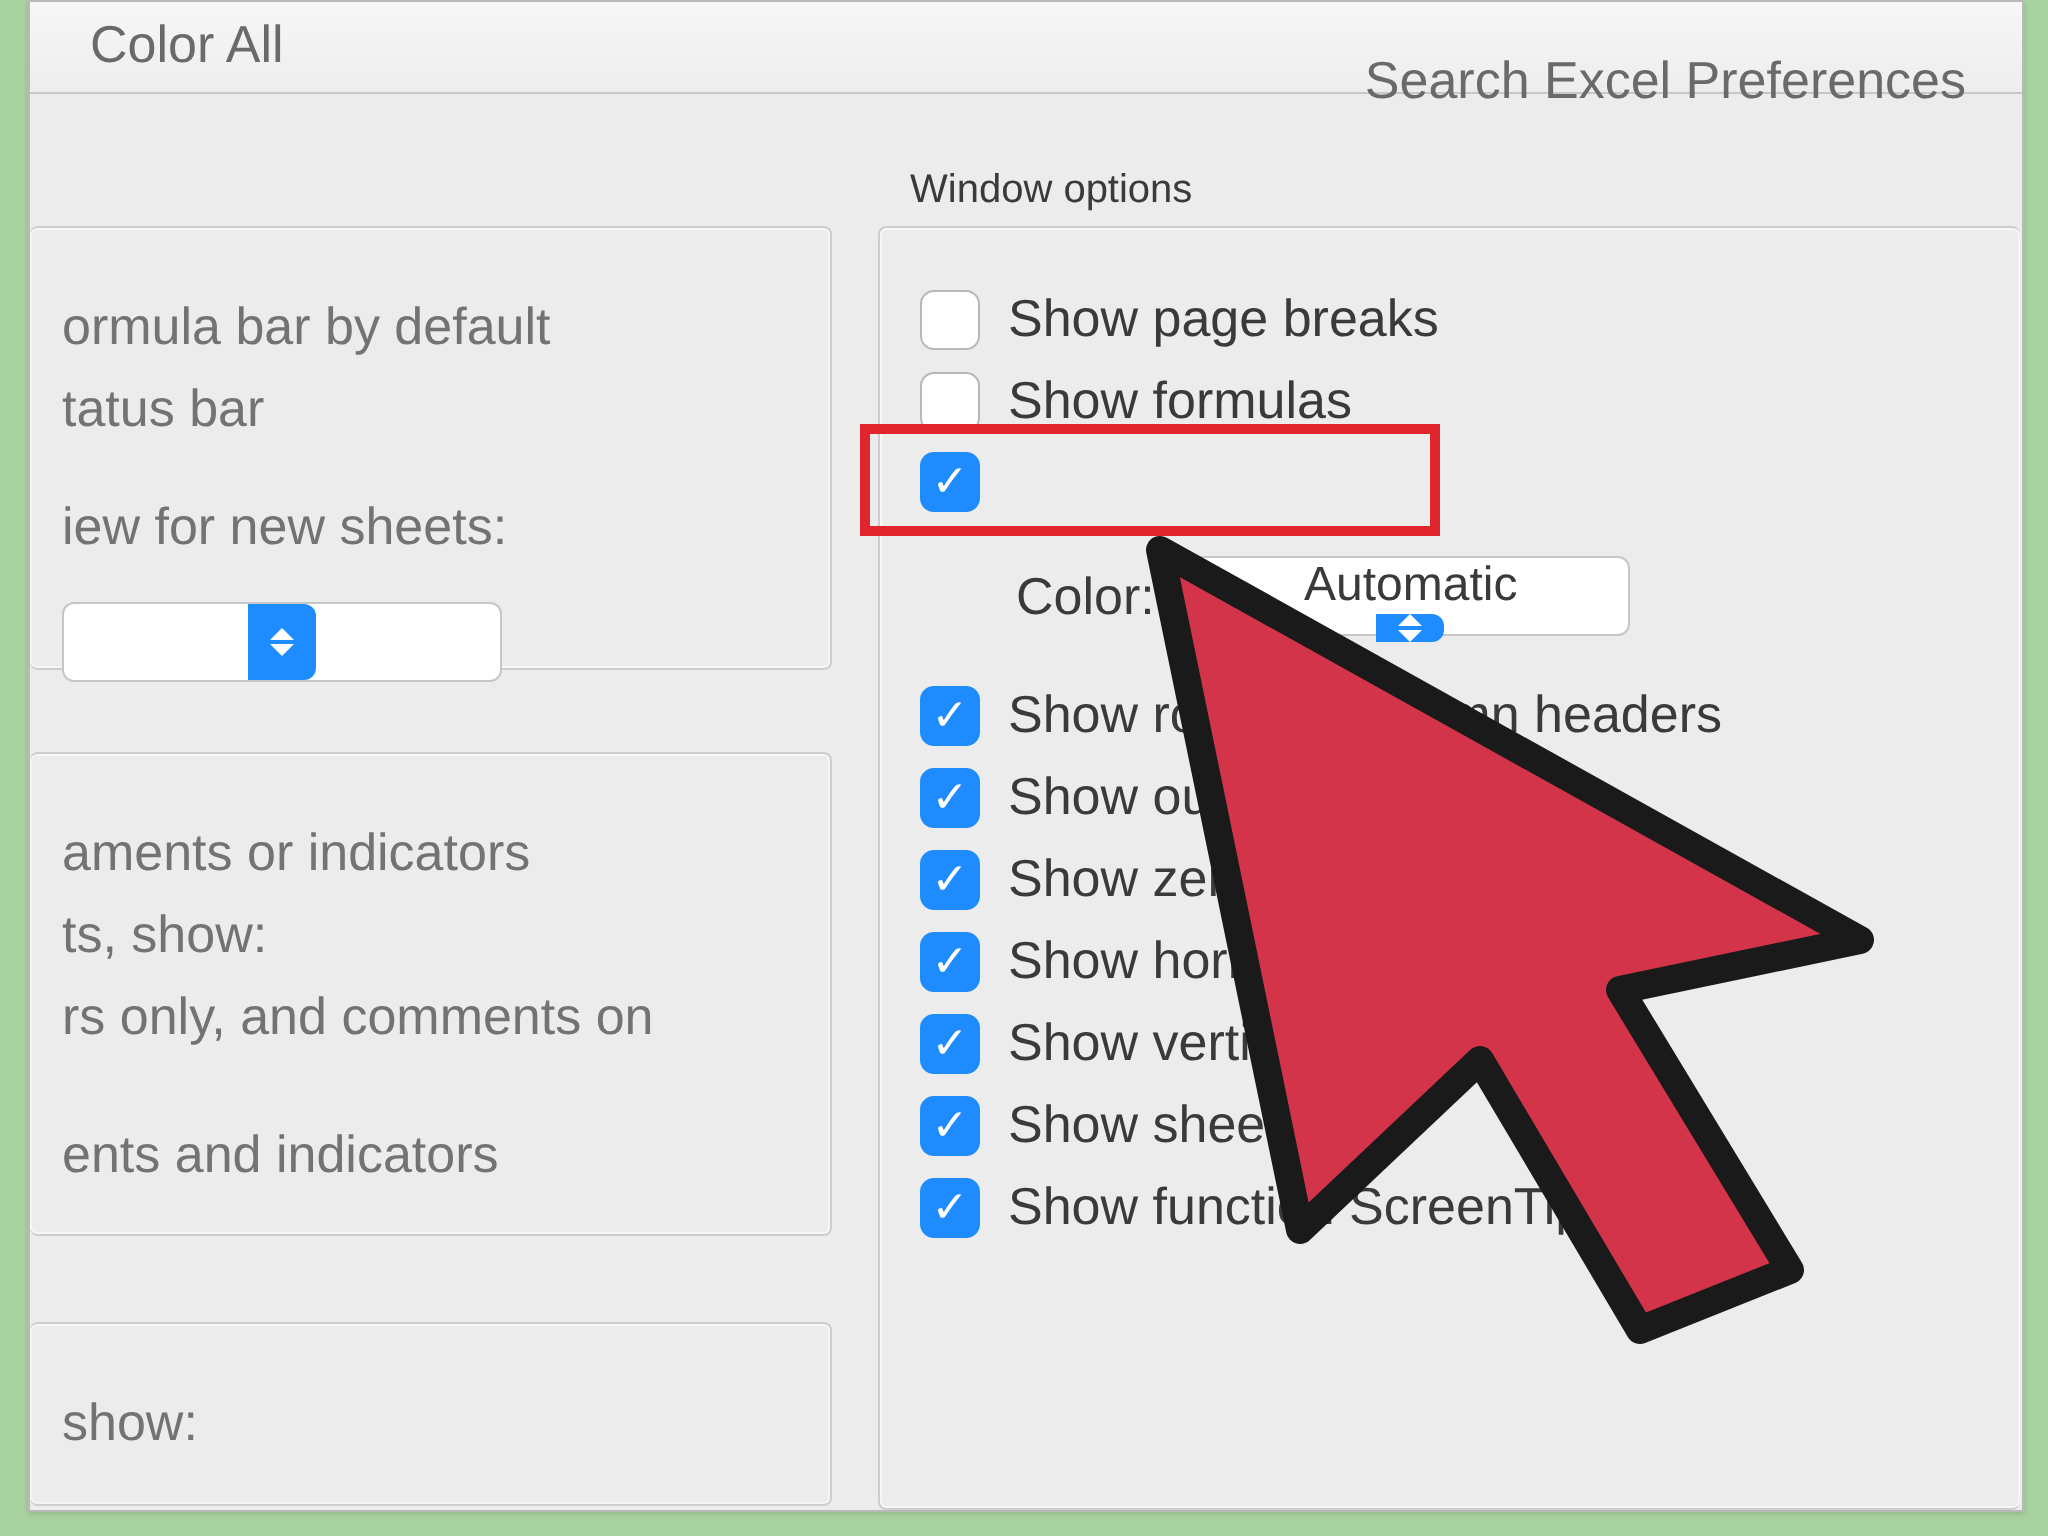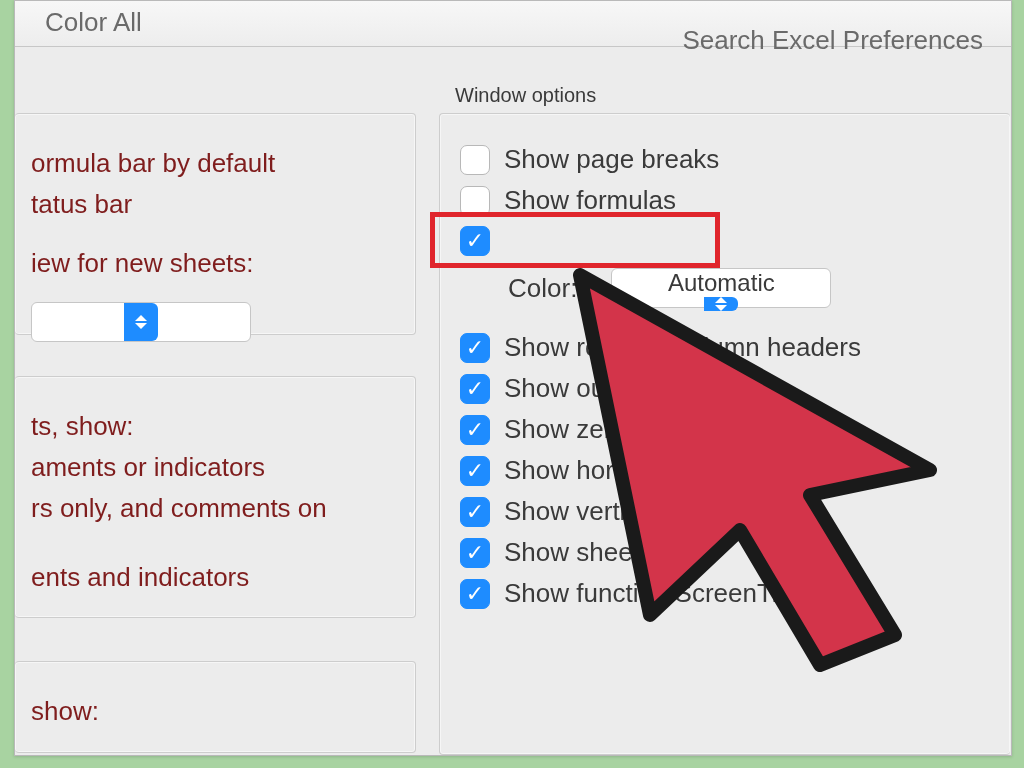--- a/index.html
+++ b/index.html
@@ -40,39 +40,39 @@
   .check{
     width:28px;height:28px;border-radius:7px;flex:0 0 28px;
     border:1px solid #b8b8b8;background:#fff;
     display:flex;align-items:center;justify-content:center;
     font-size:22px;color:#fff;
   }
   .check.on{
     background:#1e8cff;border-color:#1e8cff;
   }
   .lbl{font-size:26px;color:#3a3a3a;}
-  .left-text{font-size:26px;color:#7f1d1d;margin:10px 0 10px 12px;}
+  .left-text{font-size:26px;color:#737373;margin:10px 0 10px 12px;}
   .select{
     display:inline-flex;align-items:center;
     height:38px;border:1px solid #c6c6c6;border-radius:6px;
     background:#fff;position:relative;flex-direction:column;
   }
   .select .caret{
     width:34px;height:100%;
     background:#1e8cff;border-radius:0 6px 6px 0;
     display:flex;flex-direction:column;align-items:center;justify-content:center;
     gap:2px;
   }
   .select .caret::before,.select .caret::after{
     content:"";width:0;height:0;border-left:6px solid transparent;border-right:6px solid transparent;
   }
   .select .caret::before{border-bottom:6px solid #fff;}
   .select .caret::after{border-top:6px solid #fff;}
   .select .val{padding:0 14px;font-size:24px;color:#3a3a3a;min-width:190px;text-align:center;}
-  .color-row{display:flex;align-items:center;gap:34px;margin:12px 0 24px 48px;}
+  .color-row{display:flex;align-items:center;gap:18px;margin:22px 0 24px 48px;}
   .color-row .lbl{font-size:26px;}
   .highlight{
     position:absolute;border:5px solid #e0252c;pointer-events:none;
   }
   .highlight.gridlines{left:430px;top:212px;width:280px;height:46px;}
   .left-pad{padding:24px 18px 0 4px;}
   .right-pad{padding:20px 20px 0 20px;}
   .rowlist{margin-left:0;}
   .cursor{
     position:absolute;left:540px;top:255px;width:430px;height:420px;
@@ -99,22 +99,22 @@
         <div class="select">
           <span class="val"></span>
           <span class="caret"></span>
         </div>
       </div>
     </div>
   </div>
 
   <div class="panel panel-left-2">
     <div class="left-pad">
+      <div class="left-text">aments or indicators</div>
       <div class="left-text">ts, show:</div>
-      <div class="left-text">aments or indicators</div>
       <div class="left-text">rs only, and comments on</div>
       <div style="height:18px"></div>
       <div class="left-text">ents and indicators</div>
     </div>
   </div>
 
   <div class="panel panel-left-3">
     <div class="left-pad">
       <div class="left-text">show:</div>
     </div>

